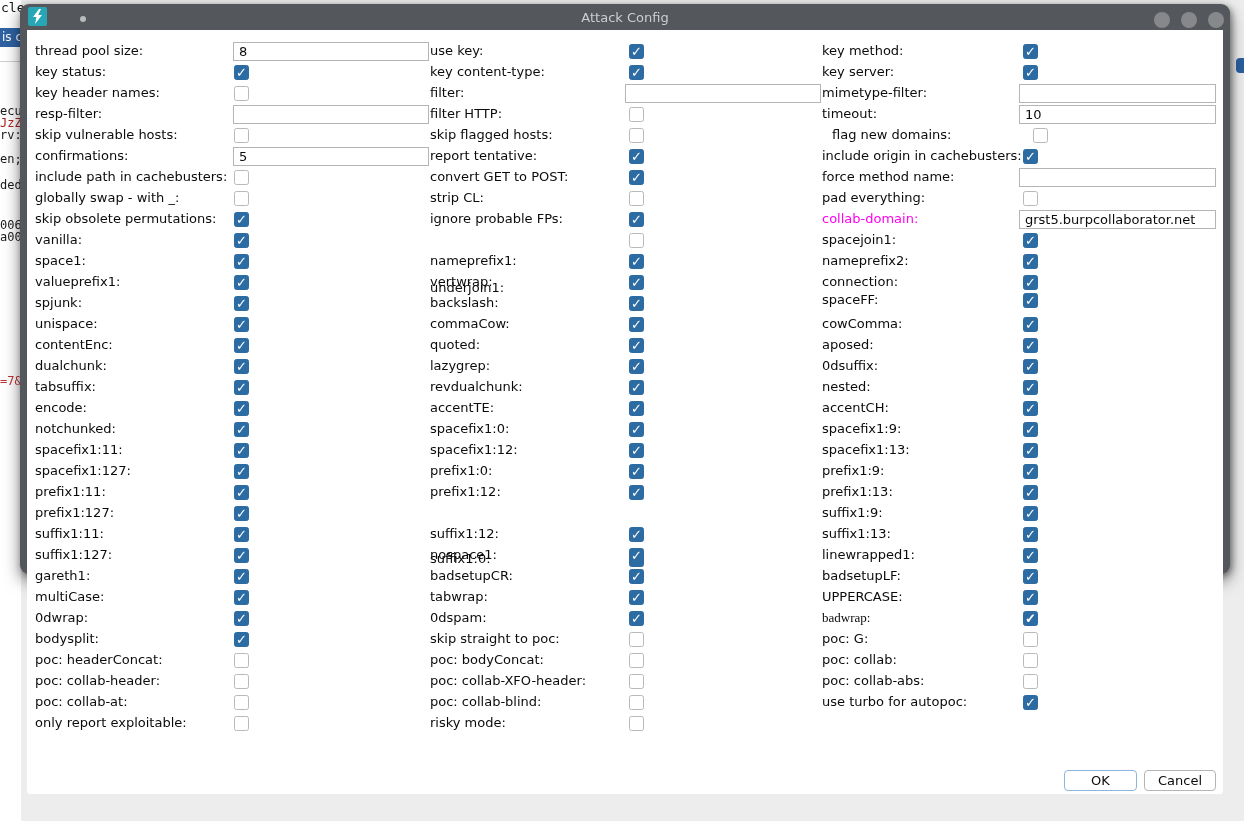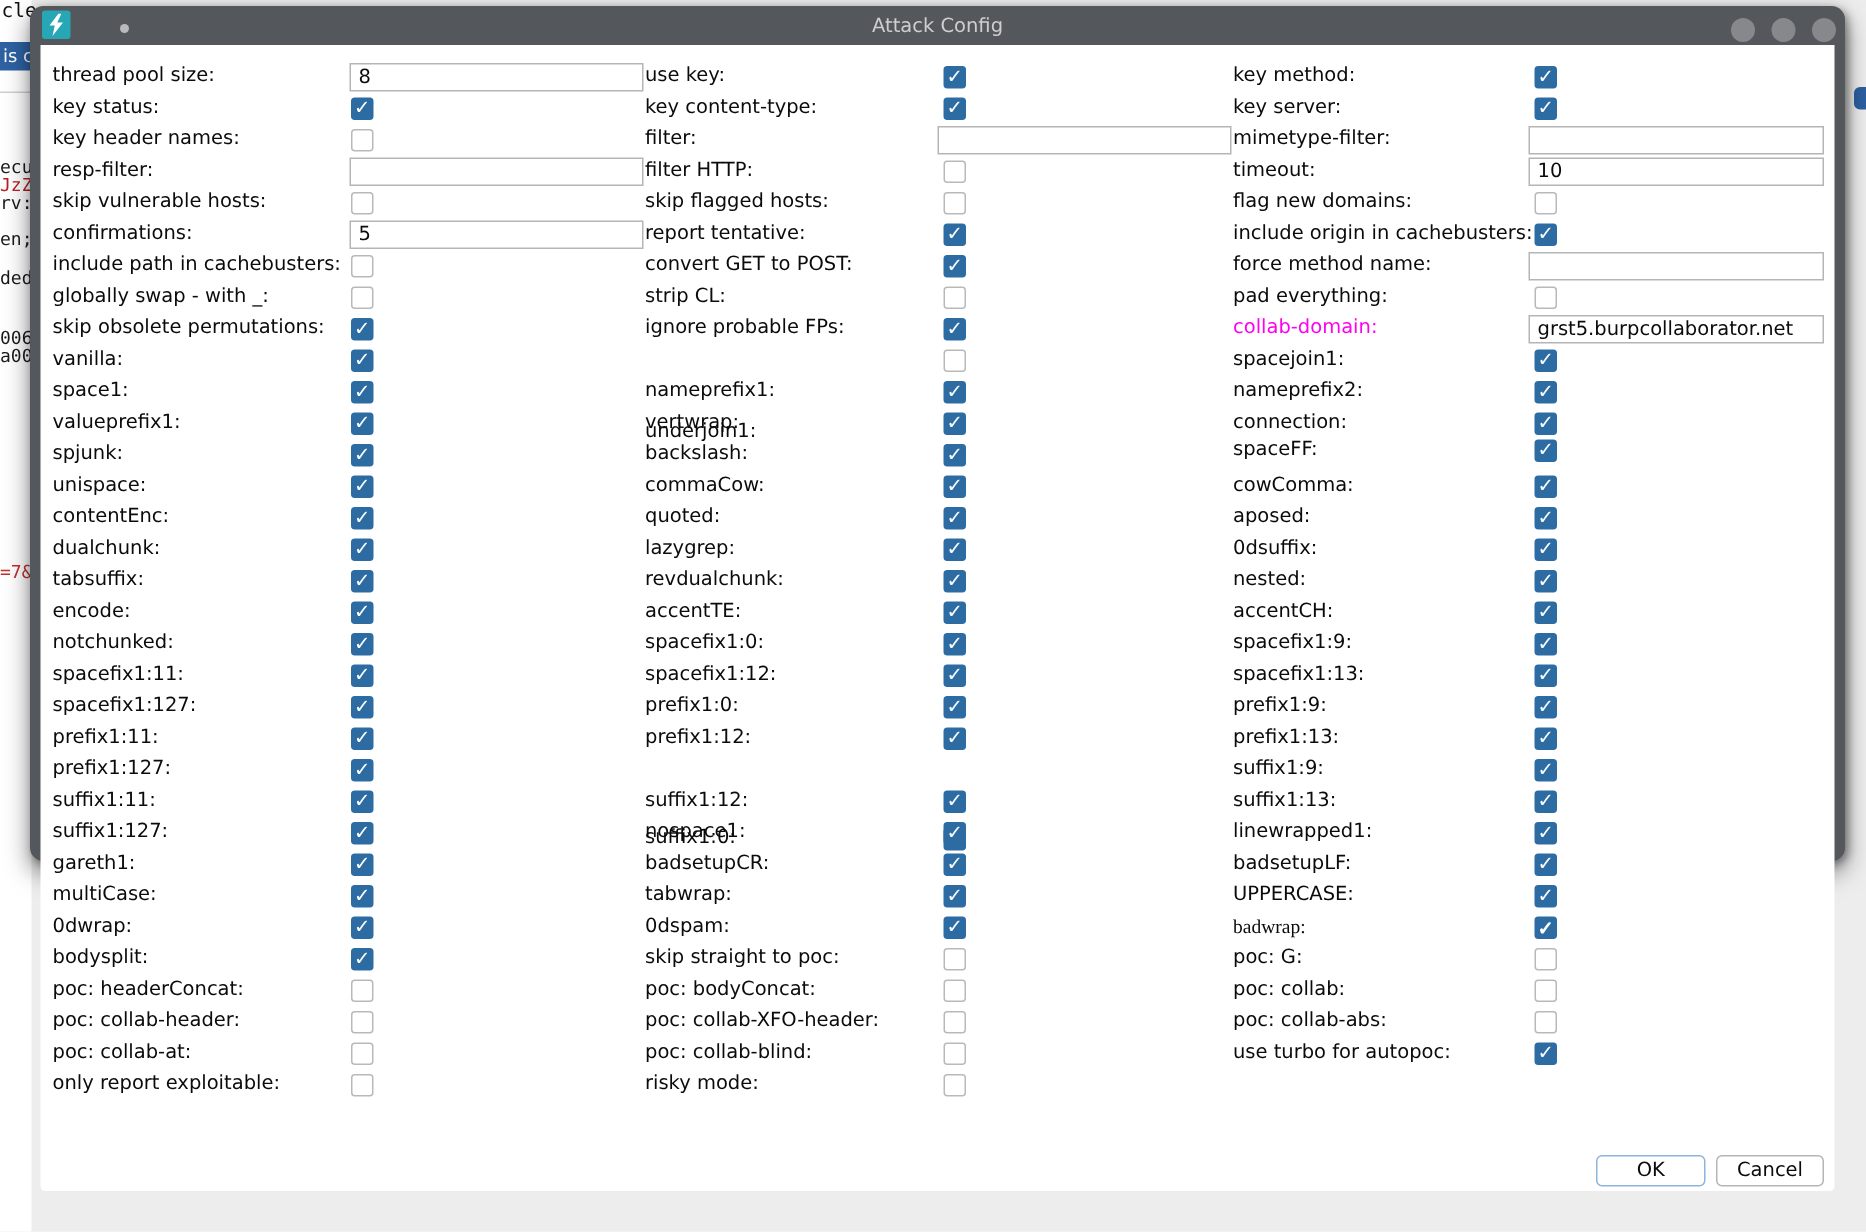--- a/index.html
+++ b/index.html
@@ -447,21 +447,21 @@
           </span>
         </div>
         <div class="row" style="top: 53px; left: 0px; right: 0px;">
           <span class="lbl" style="left: 795px;">mimetype-filter:</span>
           <input class="txt" style="left: 992px; width: 197px;">
         </div>
         <div class="row" style="top: 74px; left: 0px; right: 0px;">
           <span class="lbl" style="left: 795px;">timeout:</span>
           <input class="txt" value="10" style="left: 992px; width: 197px;">
         </div>
-        <div class="row" style="top: 95px; left: 0px; right: 0px;">
+        <div class="row" style="top: 95px; left: 10px; right: 0px;">
           <span class="lbl" style="left: 795px;">flag new domains:</span>
           <span class="cb off" style="left: 996px;"></span>
         </div>
         <div class="row" style="top: 116px; left: 0px; right: 0px;">
           <span class="lbl" style="left: 795px;">include origin in cachebusters:</span>
           <span class="cb on" style="left: 996px;">
             <span class="tick">✓</span>
           </span>
         </div>
         <div class="row" style="top: 137px; left: 0px; right: 0px;">

